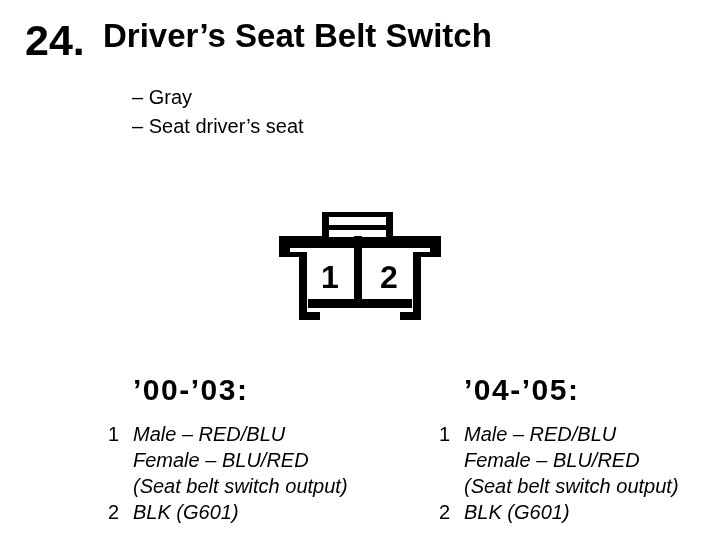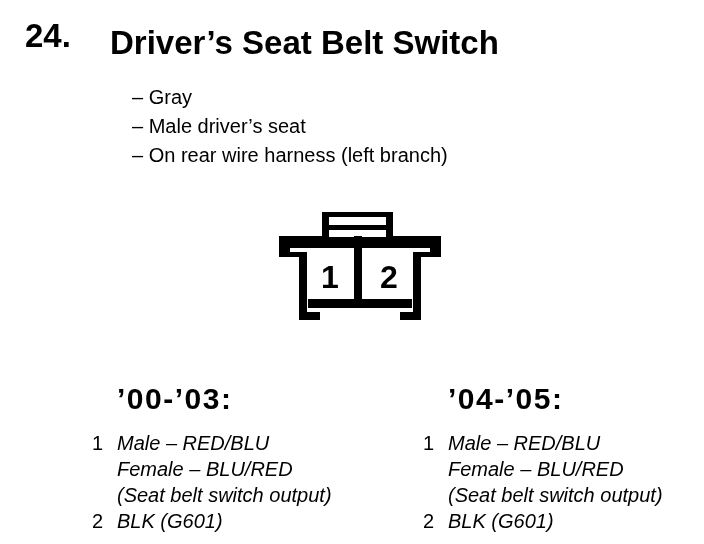--- a/index.html
+++ b/index.html
@@ -6,35 +6,35 @@
   .page {
     position:relative;
     width:704px; height:544px;
     background:#ffffff;
     color:#000000;
     font-family:"Liberation Sans", sans-serif;
     overflow:hidden;
   }
   .sec-num {
     position:absolute; left:25px; top:19px;
-    font-size:33px; font-weight:bold; line-height:1;
+    font-size:43px; font-weight:bold; line-height:1;
   }
   .sec-title {
-    position:absolute; left:103px; top:19px; margin:7px;
+    position:absolute; left:103px; top:19px; margin:0;
     font-size:33px; font-weight:bold; line-height:1;
     white-space:nowrap;
   }
   .bullets {
     position:absolute; left:118px; top:69px;
     margin:14px; padding:0; list-style:none;
     font-size:20px; line-height:29px;
     white-space:nowrap;
   }
   .connector { position:absolute; left:279px; top:211px; }
-  .pinout-col { position:absolute; top:384px; width:300px; }
+  .pinout-col { position:absolute; top:375px; width:300px;margin-left:16px; }
   .pinout-col.left  { left:92px;  }
   .pinout-col.right { left:423px; }
   .col-header {
     margin:0 0 16px 25px;
     font-size:30px; font-weight:bold; line-height:30px;
     letter-spacing:1.5px; white-space:nowrap;
   }
   .entry { display:flex; font-size:20px; line-height:26px; }
   .pin-no { flex:0 0 25px; width:25px; }
   .entry-lines { white-space:nowrap;font-style:italic; }
@@ -42,22 +42,21 @@
 </head>
 <body>
 
 <div class="page">
 
   <span class="sec-num">24.</span>
   <h1 class="sec-title">Driver’s Seat Belt Switch</h1>
 
   <ul class="bullets">
     <li>– Gray</li>
-    <li>– Male driver’s seat</li>
-    <li>– On rear wire harness (left branch)</li>
+    <li>– Seat driver’s seat</li>
   </ul>
 
   <svg class="connector" width="162" height="112" viewBox="0 0 162 112">
     <g fill="#000000">
       <rect x="43" y="1" width="71" height="25"></rect>
       <rect x="0" y="25" width="162" height="12"></rect>
       <rect x="0" y="25" width="11" height="21"></rect>
       <rect x="151" y="25" width="11" height="21"></rect>
       <rect x="0" y="40" width="20" height="6"></rect>
       <rect x="142" y="40" width="20" height="6"></rect>

